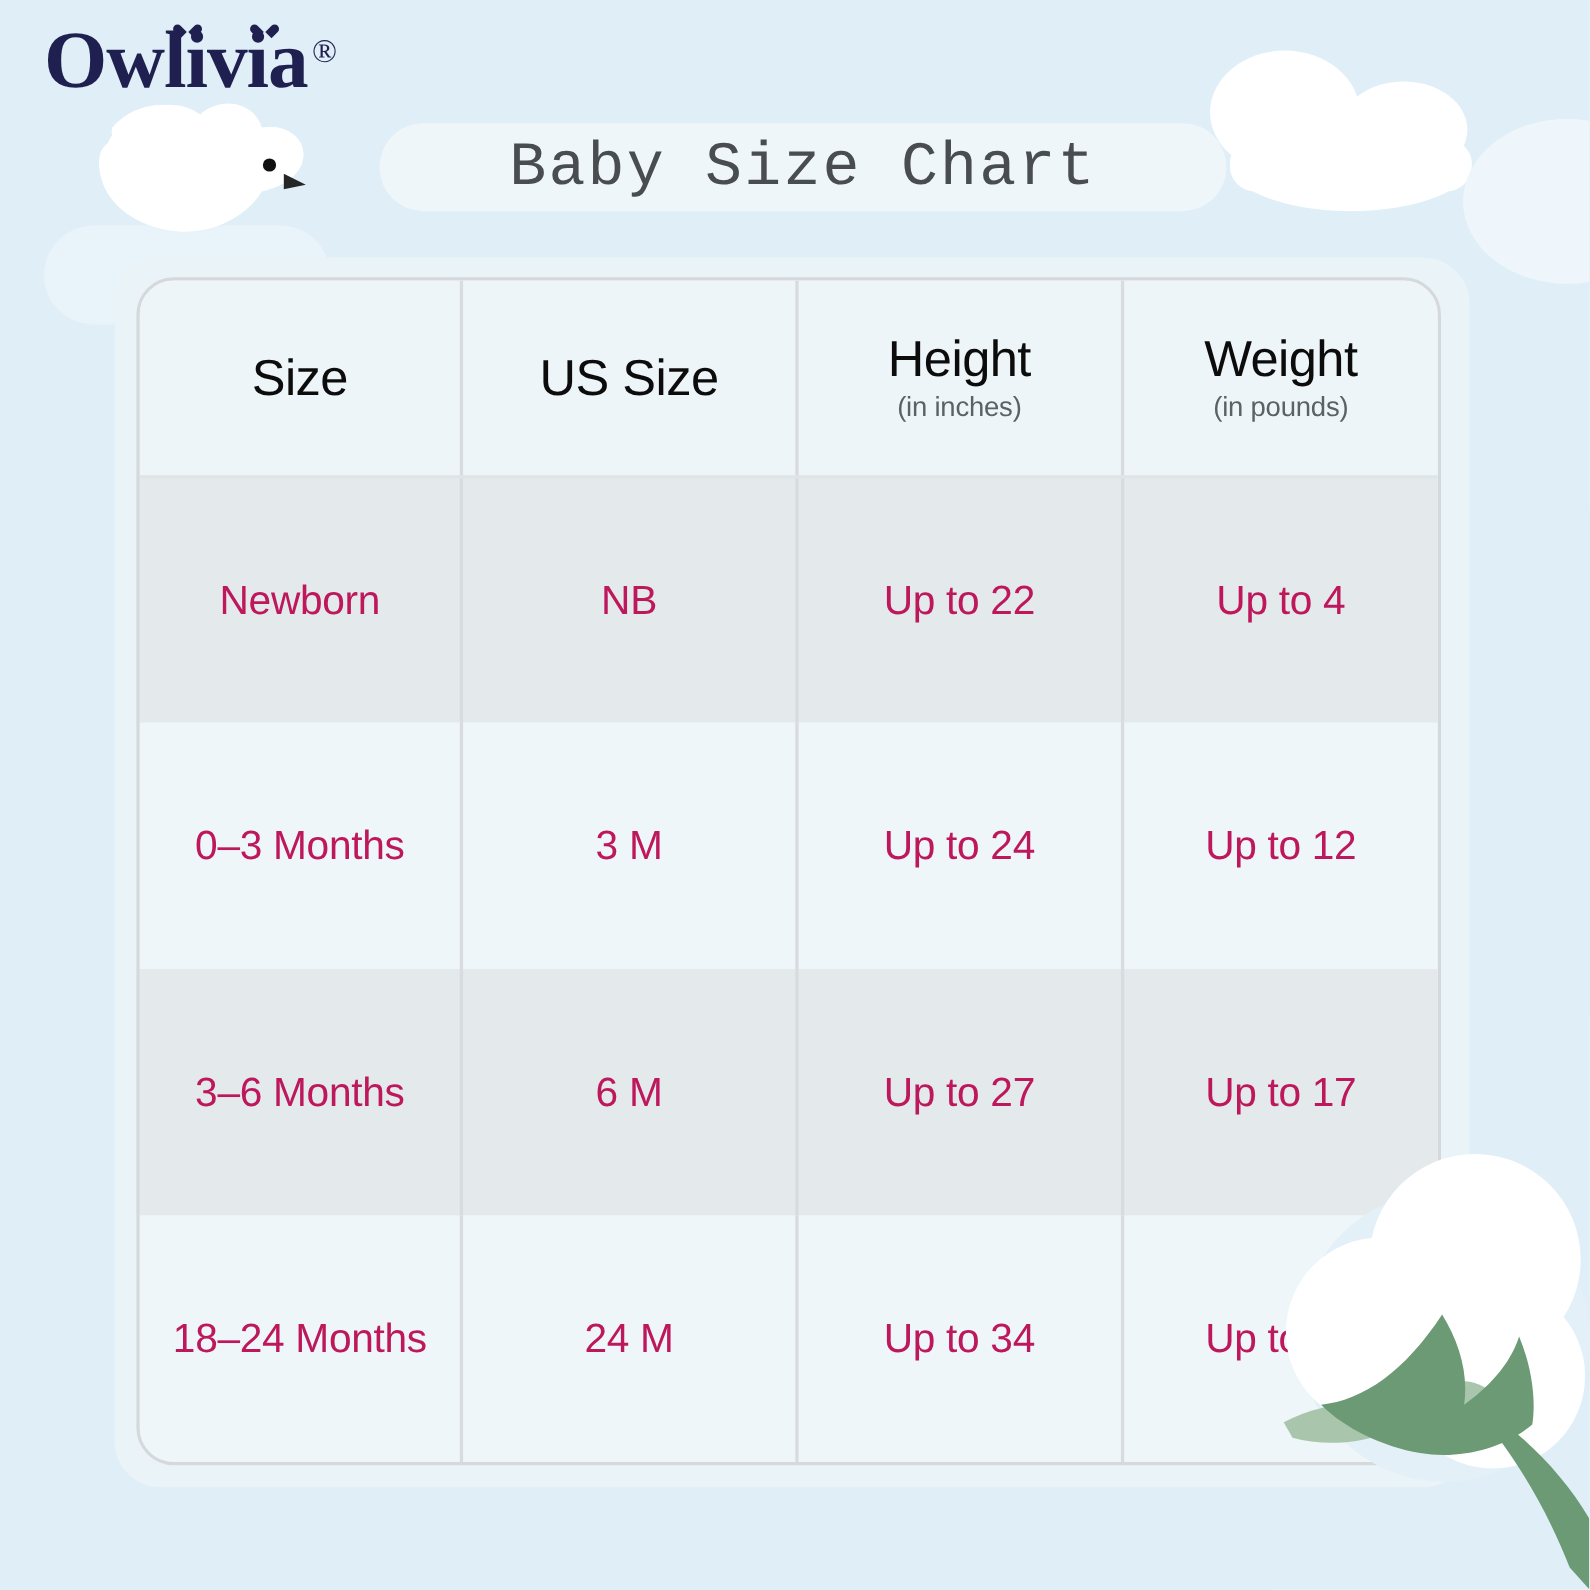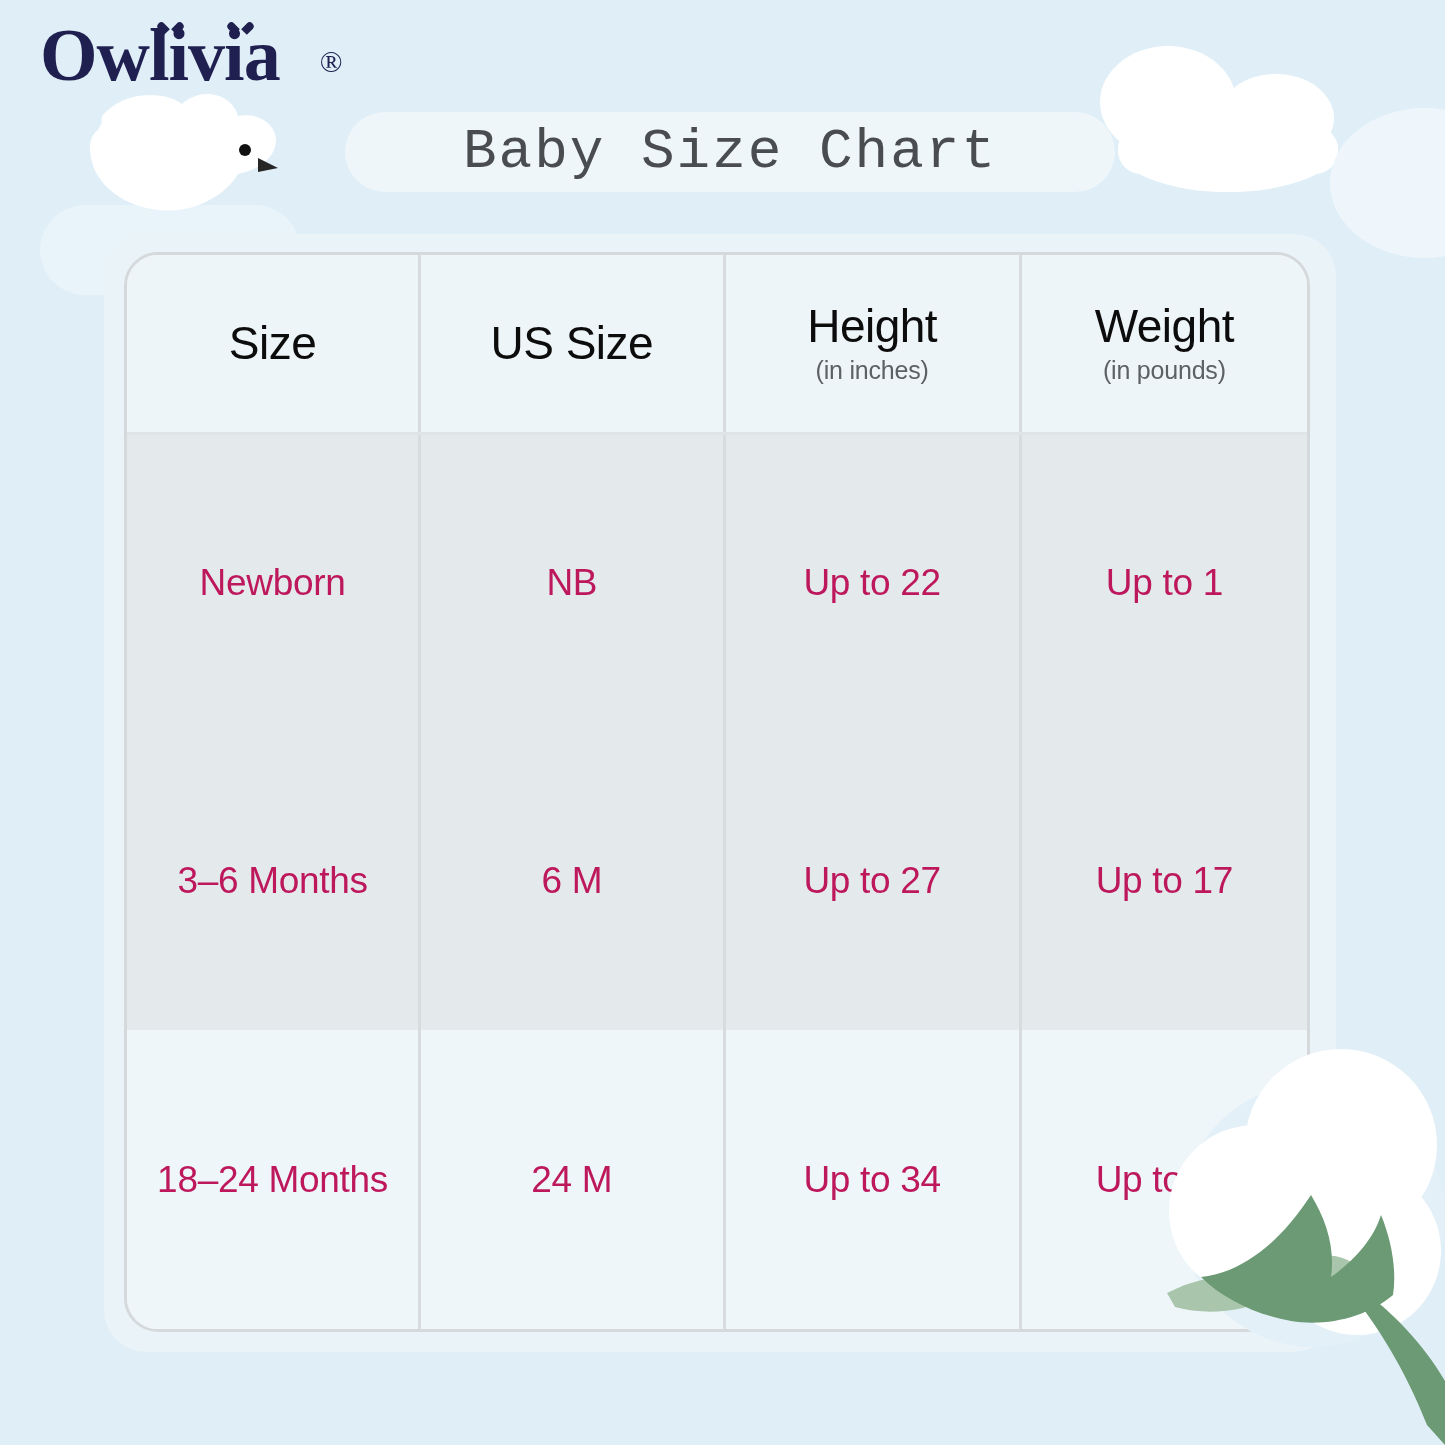--- a/index.html
+++ b/index.html
@@ -41,22 +41,21 @@
   }
 
   
   #cotton { right: 0px; bottom: 0px; width: 340px; height: 420px; }
 
   
   #logo-wrap {
     position: absolute;
     left: 40px; top: 18px;
     display: flex;
-    align-items: center;
-    gap: 36px;
+    align-items: flex-start;
   }
   #logo-text {
     font-family: "Liberation Serif", serif;
     font-weight: 700;
     font-size: 74px;
     line-height: 1;
     color: #1f2050;
     letter-spacing: -1px;
     position: relative;
   }
@@ -241,21 +240,27 @@
             <span class="h-main">Weight</span>
             <span class="h-sub">(in pounds)</span>
           </th>
         </tr>
       </thead>
       <tbody>
         <tr class="shade">
           <td>Newborn</td>
           <td>NB</td>
           <td>Up to 22</td>
-          <td>Up to 1</td>
+          <td>Up to 4</td>
+        </tr>
+        <tr class="plain">
+          <td>0–3 Months</td>
+          <td>3 M</td>
+          <td>Up to 24</td>
+          <td>Up to 12</td>
         </tr>
         <tr class="shade">
           <td>3–6 Months</td>
           <td>6 M</td>
           <td>Up to 27</td>
           <td>Up to 17</td>
         </tr>
         <tr class="plain">
           <td>18–24 Months</td>
           <td>24 M</td>

